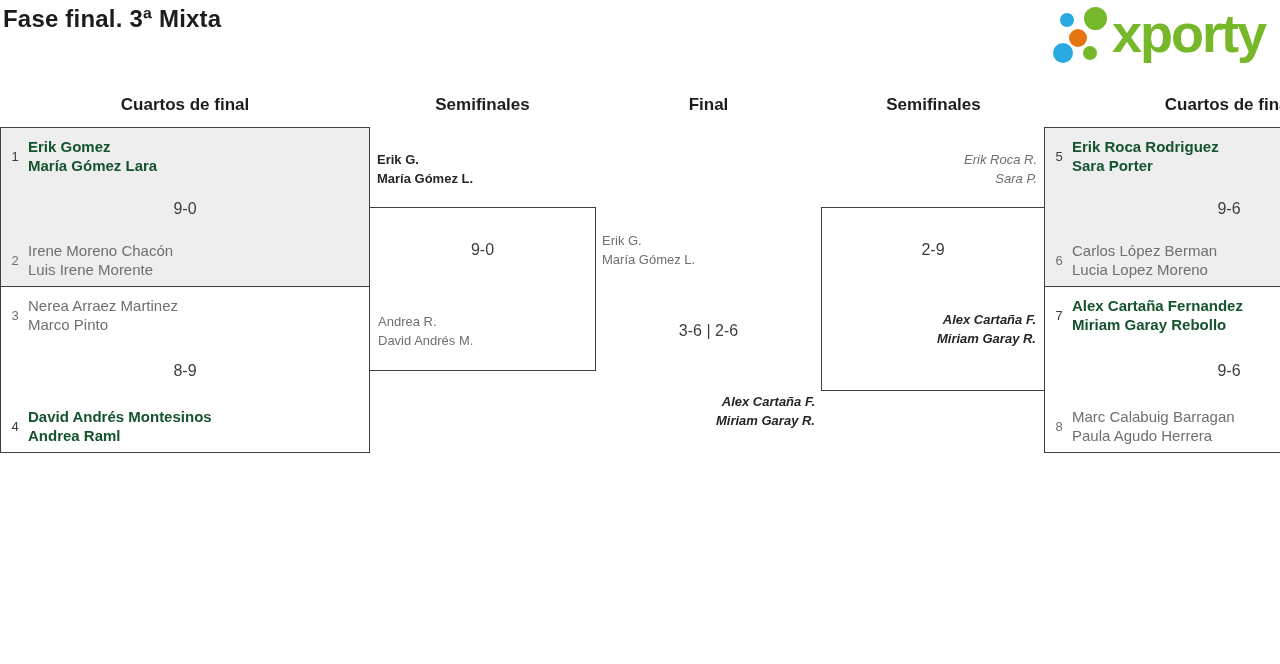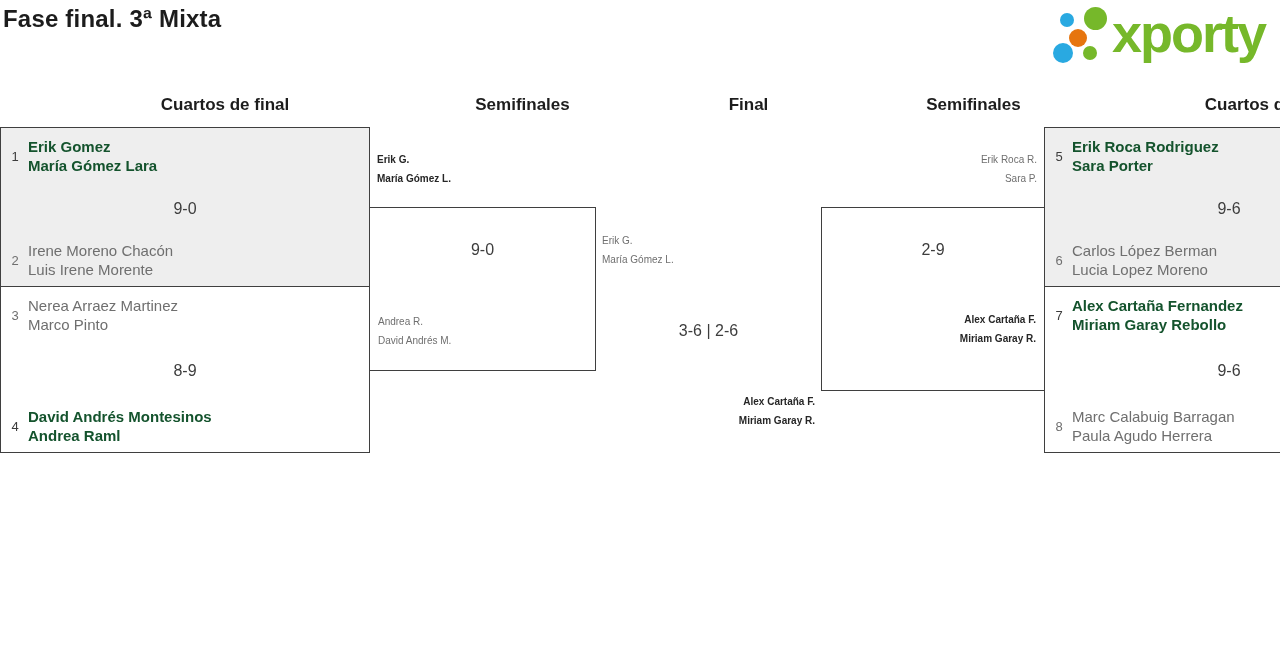--- a/index.html
+++ b/index.html
@@ -18,21 +18,21 @@
   
   .logo-dot { position:absolute; border-radius:50%; }
   .dot-blue-small  { left:1060px; top:13px; width:14px; height:14px; background:#29a9e1; }
   .dot-green-large { left:1084px; top:7px;  width:23px; height:23px; background:#76b82a; }
   .dot-orange     { left:1069px; top:29px; width:18px; height:18px; background:#e6750f; }
   .dot-blue-large { left:1053px; top:43px; width:20px; height:20px; background:#29a9e1; }
   .dot-green-small{ left:1083px; top:46px; width:14px; height:14px; background:#76b82a; }
   .wordmark { left:1112px; top:0px; color:#76b82a; font-size:54px; font-weight:800; line-height:66px; letter-spacing:-2px; white-space:nowrap; }
 
   
-  .col-header { top:95px; text-align:center; font-size:17px; font-weight:700; color:#1d1d1d; white-space:nowrap;padding-left:40px; }
+  .col-header { top:95px; text-align:center; font-size:17px; font-weight:700; color:#1d1d1d; white-space:nowrap; }
   .h-qf-left  { left:0;     width:370px; }
   .h-sf-left  { left:370px; width:225px; }
   .h-final    { left:595px; width:227px; }
   .h-sf-right { left:822px; width:223px; }
   .h-qf-right { left:1044px;width:370px; }
 
   
   .match-box { position:absolute; border:1px solid #3f3f3f; box-sizing:border-box; background:#ffffff; }
   .gray-fill { background:#eeeeee; }
   .qf1 { left:0;      top:127px; width:370px; height:160px; }
@@ -52,25 +52,25 @@
   .winner .names { font-weight:700; color:#14532d;justify-content:center; }
   .loser  .names { font-weight:400; color:#6f6f6f; }
 
   
   .match-score { position:absolute; left:0; width:100%; text-align:center; font-size:16px; color:#3d3d3d; }
   .qf1 .match-score, .qf3 .match-score { top:72px; }
   .qf2 .match-score, .qf4 .match-score { top:75px; }
   .sf-score { top:33px; }
 
   
-  .team-text { position:absolute; font-size:10px; line-height:19px; white-space:nowrap; }
+  .team-text { position:absolute; font-size:13px; line-height:19px; white-space:nowrap; }
   .team-text div { display:block; }
   .bold-team { font-weight:700; color:#262626; }
   .gray-team { font-weight:400; color:#6f6f6f; }
-  .align-right { text-align:right; }
+  .align-right { text-align:right;font-style:italic; }
 
   .sf1-winner { left:377px; top:150px; }
   .sf1-loser  { left:378px; top:312px; }
   .sf2-loser  { right:243px; top:150px; }
   .sf2-winner { right:8px; top:102px; position:absolute; }
 
   .final-runnerup { left:602px; top:231px; }
   .final-score    { left:595px; top:322px; width:227px; text-align:center; font-size:16px; color:#3d3d3d; }
   .final-champion { right:465px; top:392px; }
 </style>

